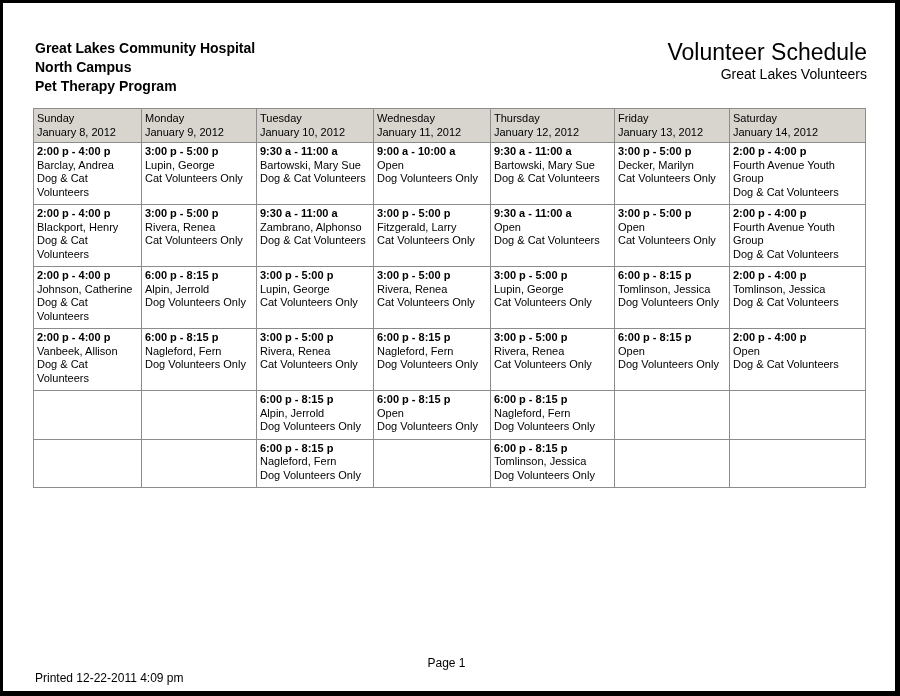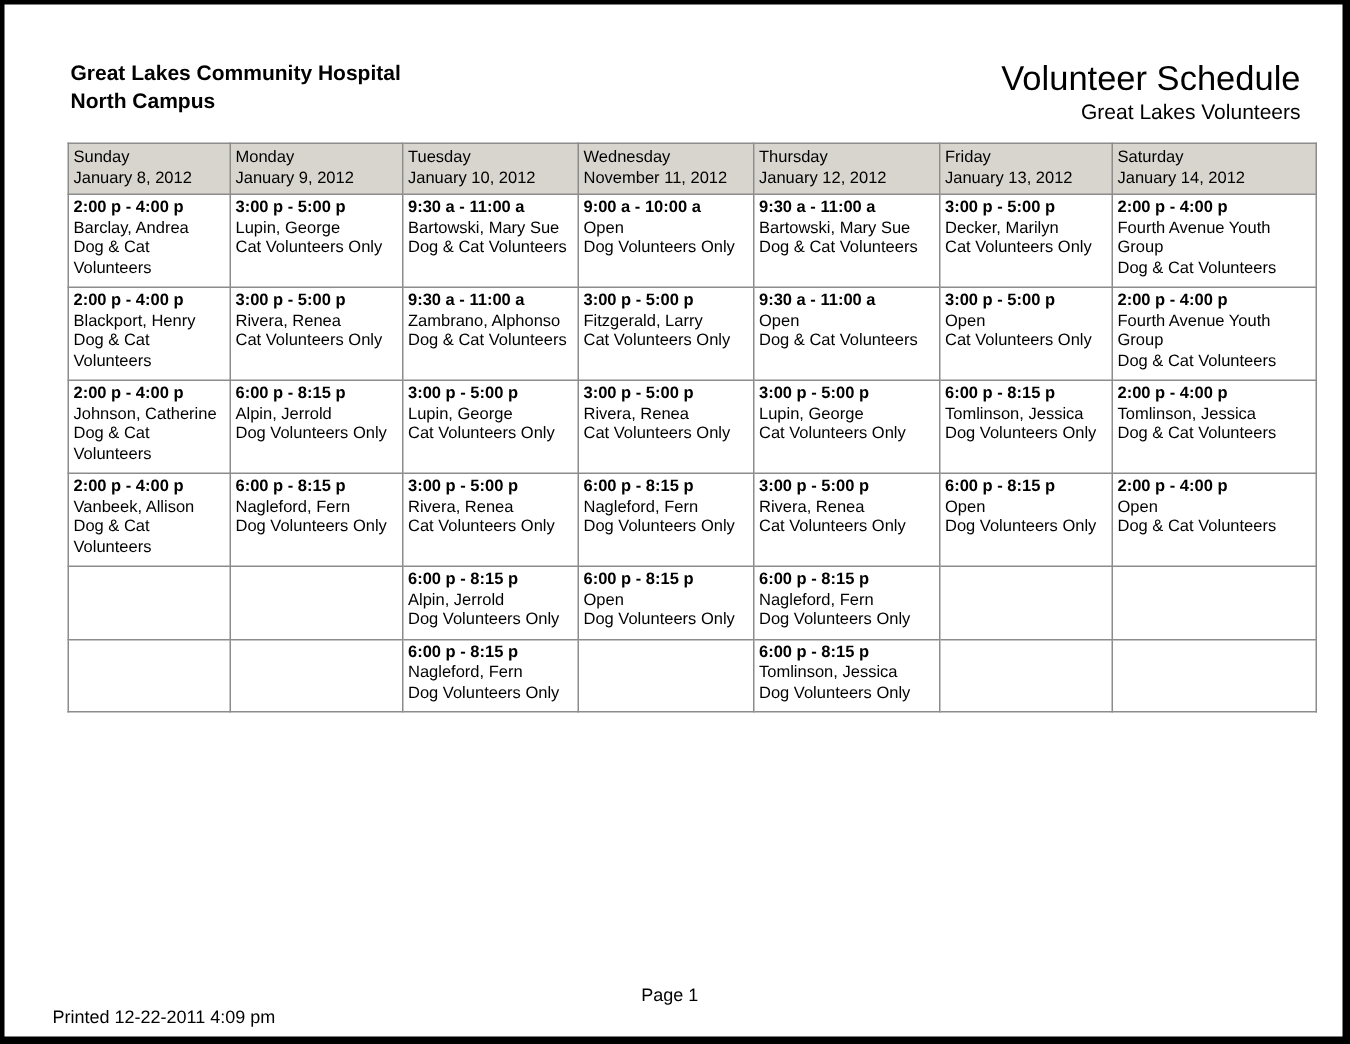--- a/index.html
+++ b/index.html
@@ -8,21 +8,20 @@
   .page {
     position: relative;
     width: 900px;
     height: 696px;
     box-sizing: border-box;
     background: #ffffff;
     border: 3px solid #000;
     border-right-width: 5px;
     border-bottom-width: 5px;
     overflow: hidden;
-    padding-left: 12px;
   }
 
   .page-header {
     display: flex;
     justify-content: space-between;
     align-items: flex-start;
     padding: 36px 28px 6px 32px;
   }
   .org-block { font-weight: bold; font-size: 14px; line-height: 19px; }
   .report-block { text-align: right; }
@@ -69,20 +68,21 @@
 </style>
 </head>
 <body>
 
 <div class="page">
 
   <div class="page-header">
     <div class="org-block">
       <div>Great Lakes Community Hospital</div>
       <div>North Campus</div>
+      <div>Pet Therapy Program</div>
     </div>
     <div class="report-block">
       <div class="report-title">Volunteer Schedule</div>
       <div class="report-subtitle">Great Lakes Volunteers</div>
     </div>
   </div>
 
   <table class="schedule">
     <colgroup>
       <col style="width:108px">
@@ -102,21 +102,21 @@
         <th>
           <div>Monday</div>
           <div>January 9, 2012</div>
         </th>
         <th>
           <div>Tuesday</div>
           <div>January 10, 2012</div>
         </th>
         <th>
           <div>Wednesday</div>
-          <div>November 11, 2012</div>
+          <div>January 11, 2012</div>
         </th>
         <th>
           <div>Thursday</div>
           <div>January 12, 2012</div>
         </th>
         <th>
           <div>Friday</div>
           <div>January 13, 2012</div>
         </th>
         <th>

